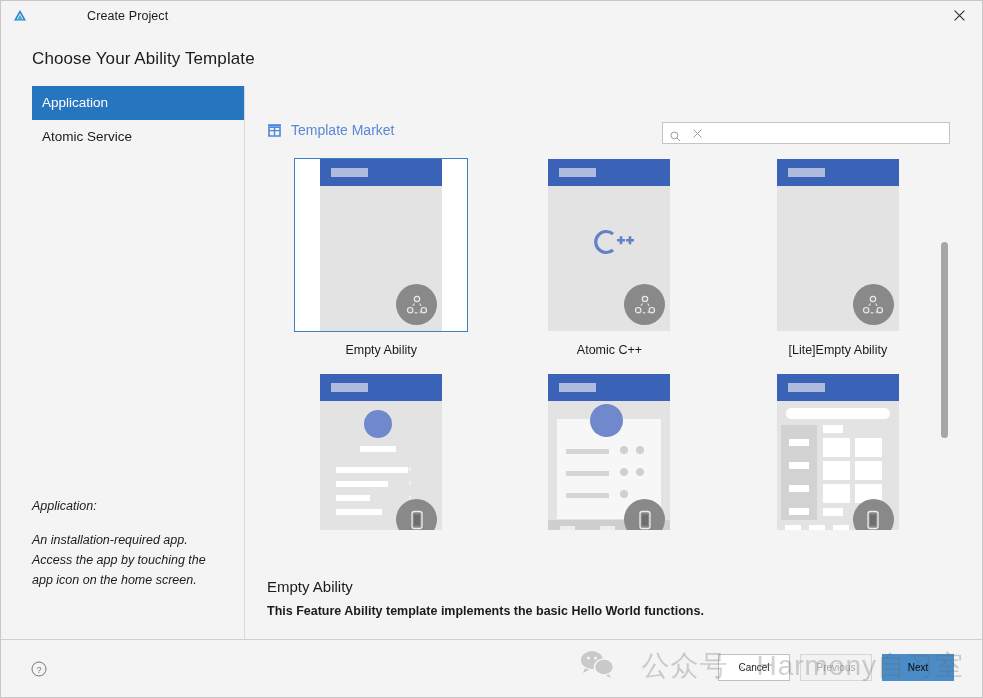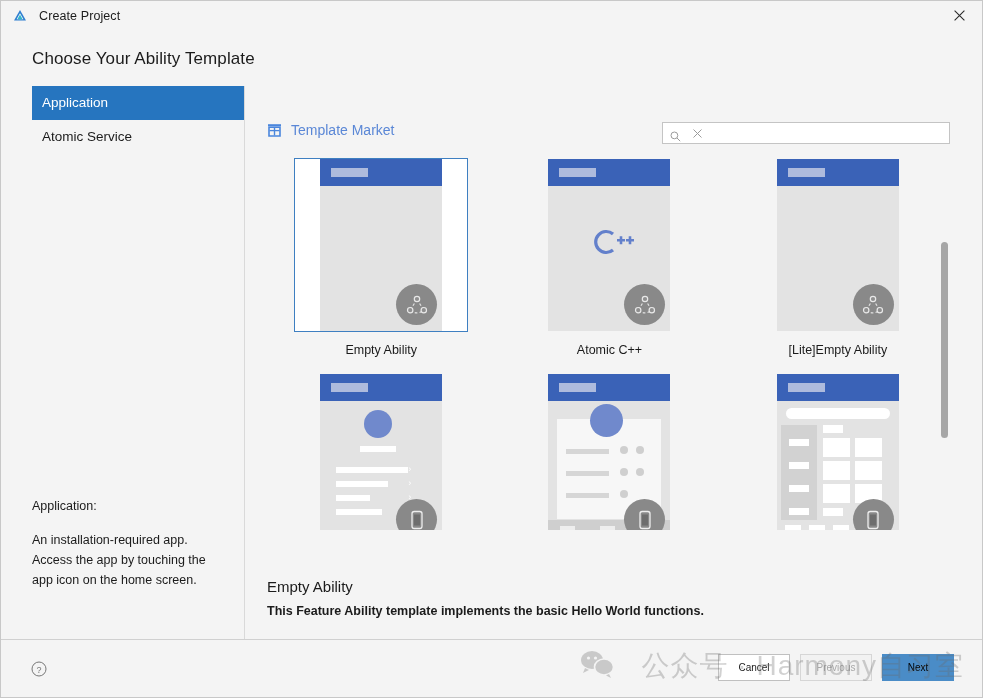--- a/index.html
+++ b/index.html
@@ -27,21 +27,21 @@
     height: 29px;
     background: #f4f4f4;
     border-bottom: 1px solid #d6d6d6;
     display: flex; align-items: center;
   }
   .app-icon {
     width: 16px; height: 16px; margin-left: 11px; margin-right: 11px;
     position: relative; flex: none;
   }
   .title-text {
-    font-size: 12.5px; color: #1c1c1c; letter-spacing: .1px;
+    font-size: 12.5px; color: #1c1c1c; letter-spacing: .1px; margin-left: 48px;
   }
   .close-btn {
     position: absolute; right: 0; top: 0;
     width: 45px; height: 28px;
     display: flex; align-items: center; justify-content: center;
     cursor: default;
   }
   .close-btn svg { display: block; }
 
   
@@ -66,21 +66,21 @@
     padding-left: 10px;
     margin-left: 31px; margin-right: 0;
     font-size: 13.5px; color: #1b1b1b;
     cursor: default;
   }
   .side-item.selected {
     background: #2675bf; color: #ffffff;
   }
   .sidebar-note {
     position: absolute; left: 31px; right: 18px; top: 410px;
-    font-size: 12.5px; color: #1b1b1b; line-height: 20px;
+    font-size: 12.5px; color: #1b1b1b; line-height: 20px; font-style: italic;
   }
   .sidebar-note .note-head { margin-bottom: 14px; }
 
   
   .content {
     position: absolute; left: 244px; right: 0; top: 52px; bottom: 0;
     background: #f4f4f4;
   }
   .market-link {
     position: absolute; left: 22px; top: 40px;

